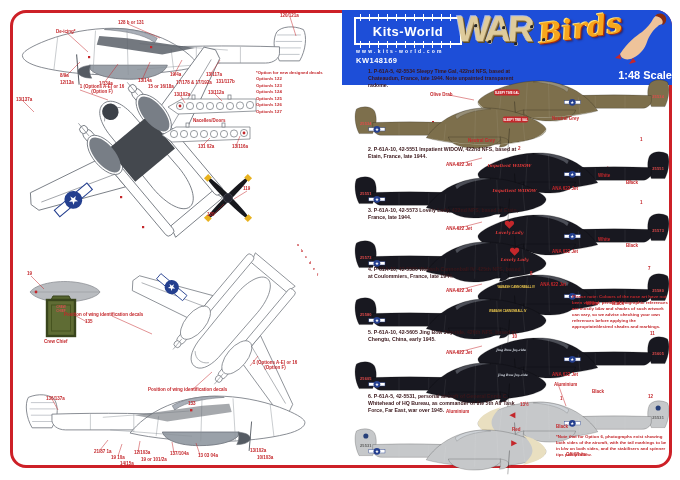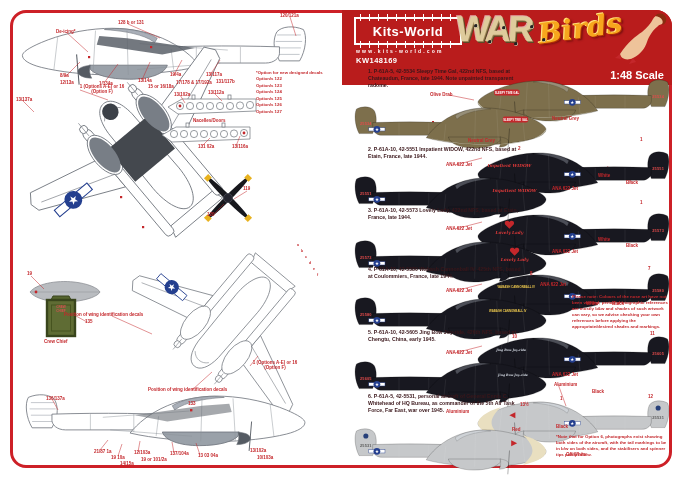--- a/index.html
+++ b/index.html
@@ -1,30 +1,30 @@
 <!DOCTYPE html>
 <html><head>
 <meta charset="utf-8">
 <style>
   html,body{margin:0;padding:0;background:#e8e8e8;font-family:"Liberation Sans",sans-serif;}
   .sheet{position:relative;width:680px;height:480px;background:#ffffff;overflow:hidden;}
   .frame{position:absolute;left:10px;top:10px;right:8px;bottom:12px;border:3px solid #cd2027;border-radius:16px;}
   
-  .banner{position:absolute;left:342px;top:10px;width:330px;height:75px;background:#b91c1c;border-radius:0 16px 0 0;z-index:5;}
+  .banner{position:absolute;left:342px;top:10px;width:330px;height:75px;background:#1d4ed8;border-radius:0 16px 0 0;z-index:5;}
   .kw-logo{position:absolute;left:12px;top:7px;width:104px;height:24px;border:2px solid #fff;display:flex;align-items:center;justify-content:center;}
   .kw-logo .ticks{position:absolute;left:4px;right:4px;height:7px;background:repeating-linear-gradient(90deg,#fff 0 1.5px,transparent 1.5px 9px);}
   .kw-logo .t-top{top:-5px}.kw-logo .t-bot{bottom:-5px}
   .kw-name{font-size:13px;font-weight:bold;color:#fff;letter-spacing:.5px;white-space:nowrap;}
   .kw-web{position:absolute;left:14px;top:38px;font-size:5px;color:#fff;letter-spacing:2.2px;font-weight:bold;}
   .kw-code{position:absolute;left:14px;top:46px;font-size:7.5px;color:#fff;font-weight:bold;letter-spacing:.5px;}
   .war{position:absolute;left:114px;top:-2px;font-size:36px;font-weight:900;letter-spacing:-3px;color:#decb9c;
        text-shadow:1px 1px 0 #9c8455,2px 2px 0 #5a4a28,-1px -1px 0 rgba(255,255,255,.6);transform:skewX(-4deg);}
   .birds{position:absolute;left:196px;top:2px;font-family:"DejaVu Serif",serif;font-style:italic;font-weight:bold;font-size:28px;
        color:#f7a61d;text-shadow:-1px -1px 0 #ffe27a,1px 1px 0 #b23005,2px 2px 2px rgba(60,0,0,.5);transform:rotate(-8deg);}
-  .scale{position:absolute;right:8px;bottom:4px;font-size:11px;font-weight:bold;color:#fff;}
+  .scale{position:absolute;right:0;bottom:4px;font-size:11px;font-weight:bold;color:#fff;}
   .hole{position:absolute;width:4px;height:4px;border-radius:50%;
        background:radial-gradient(circle at 35% 35%,#222 0 45%,#cfc4a8 60%,#6d5835 100%);}
   
   .desc{position:absolute;width:158px;font-size:5.2px;line-height:1.3;font-weight:bold;color:#3a161a;z-index:8;}
   .co{position:absolute;font-size:4.5px;line-height:1.15;font-weight:bold;color:#c4272b;white-space:nowrap;z-index:9;}
   .co.wrap{white-space:normal;}
   .rednote{position:absolute;font-size:4.4px;line-height:1.35;font-weight:bold;color:#c4272b;z-index:9;}
   .optnote{position:absolute;left:256px;top:70px;width:70px;z-index:9;}
   .optnote .co-l{font-size:4.3px;font-weight:bold;color:#c4272b;display:block;position:static;line-height:1.5;}
   

